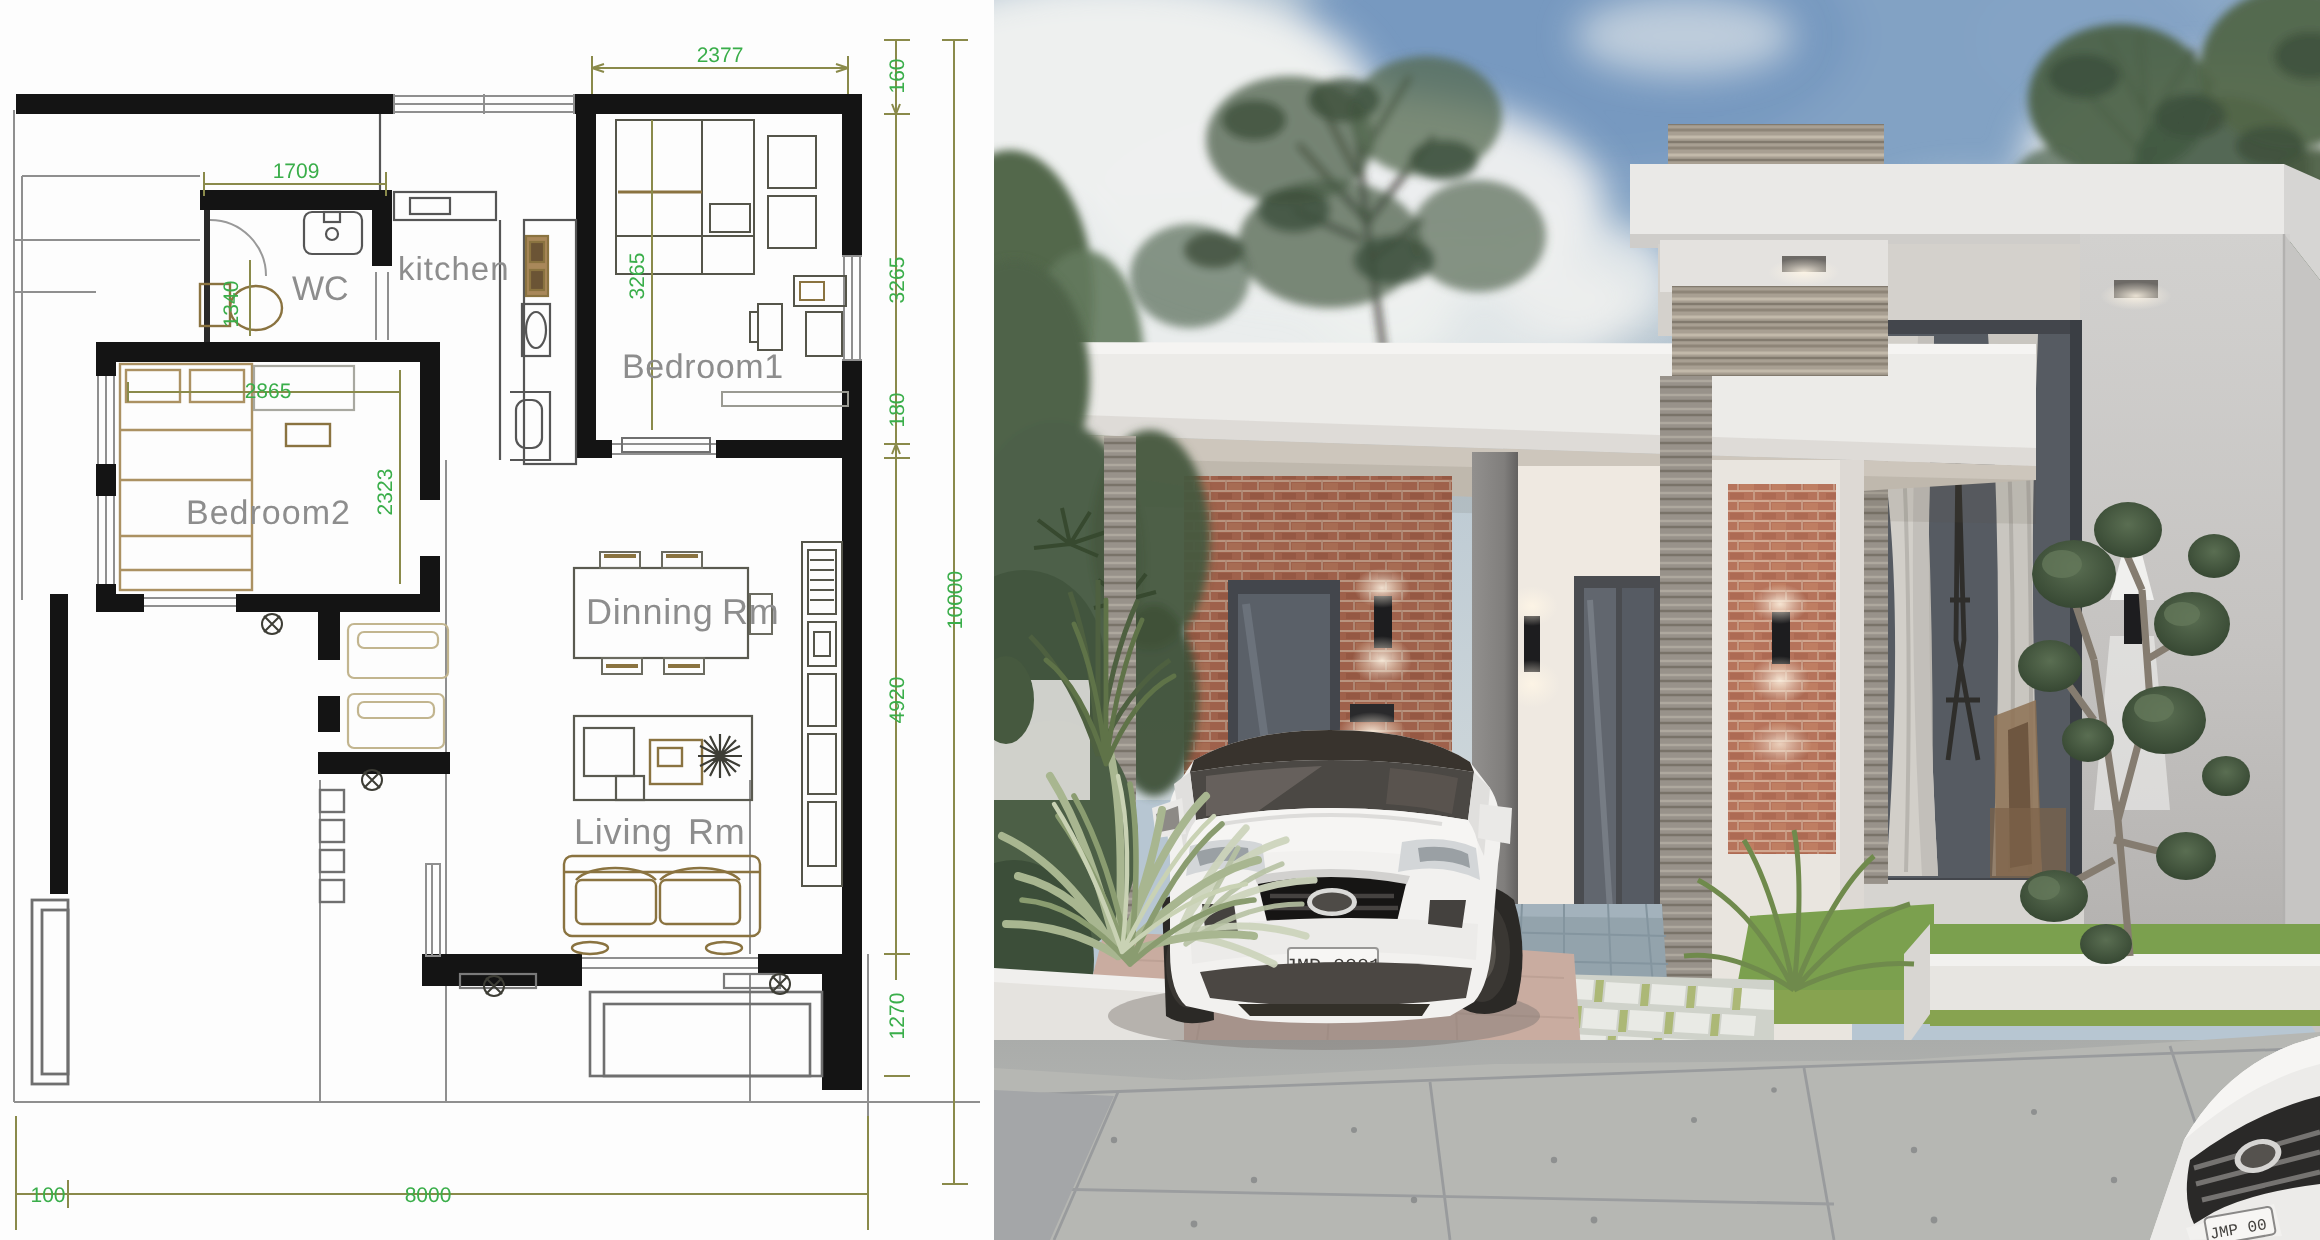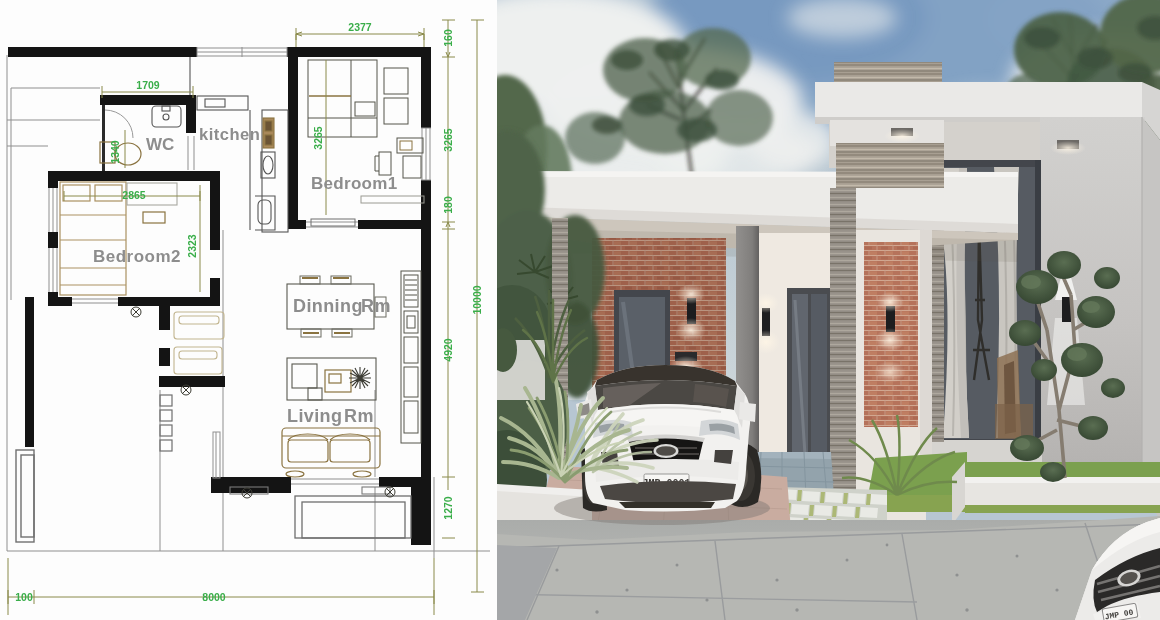--- a/index.html
+++ b/index.html
@@ -1,17 +1,17 @@
 <!DOCTYPE html>
 <html><head>
 <meta charset="utf-8">
 <style>
   html,body{margin:0;padding:0;}
   body{width:1160px;height:620px;overflow:hidden;background:#ffffff;font-family:"Liberation Sans",sans-serif;}
-  #stage{position:relative;width:1160px;height:620px;font-weight:bold;}
+  #stage{position:relative;width:1160px;height:620px;}
   #plan{position:absolute;left:0;top:0;}
   #photo{position:absolute;left:497px;top:0;}
 </style>
 </head>
 <body>
 <div id="stage">
 
 <svg id="plan" width="497" height="620" viewBox="0 0 497 620">
   <rect x="0" y="0" width="497" height="620" fill="#fdfdfd"></rect>
   <g stroke-linecap="butt">

